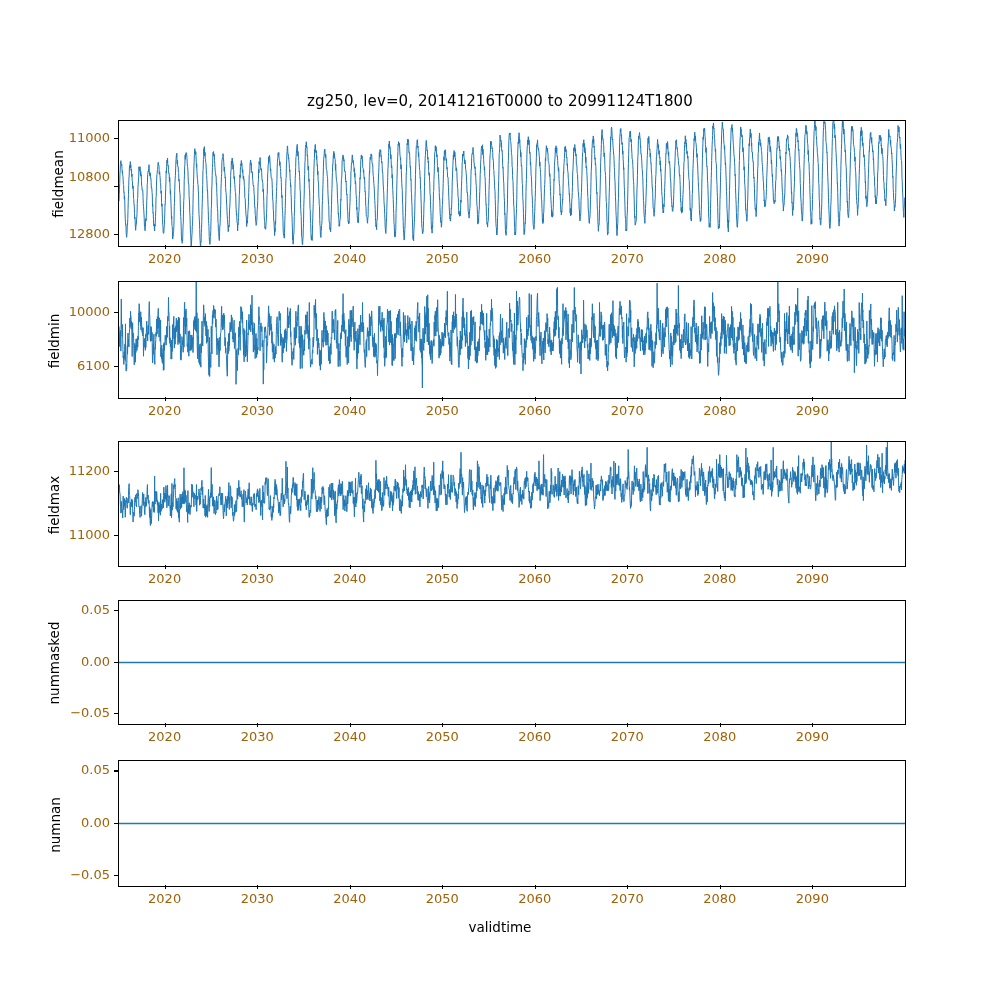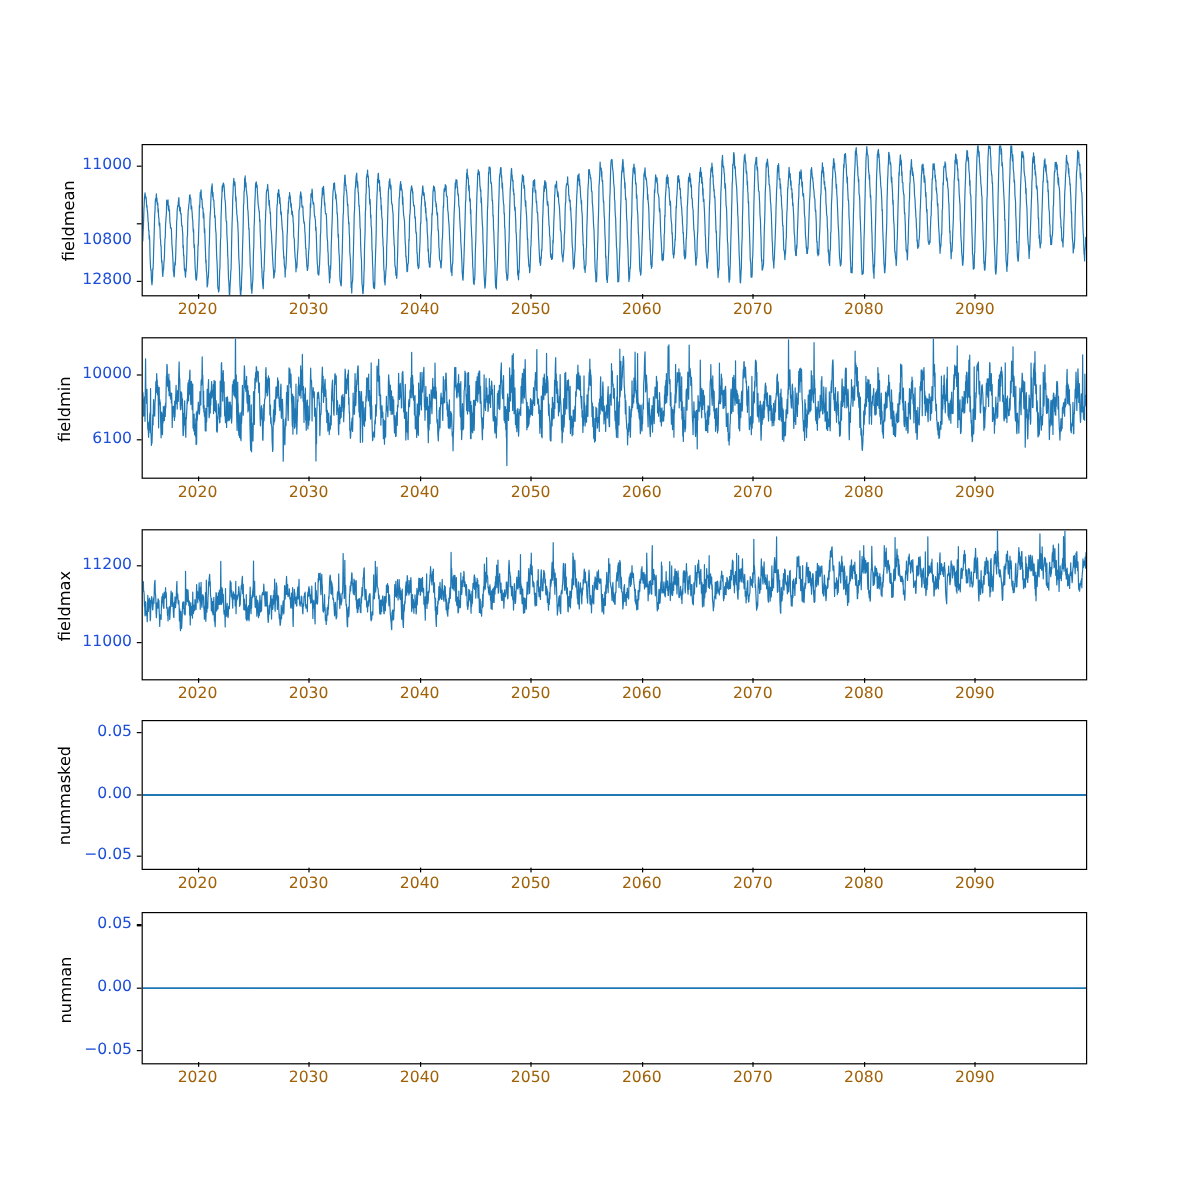--- a/index.html
+++ b/index.html
@@ -47,21 +47,21 @@
     font-size: 13.5px;
     color: #000000;
     transform-origin: 50% 50%;
     transform: rotate(-90deg);
     text-align: center;
     white-space: nowrap;
   }
   .ytick {
     position: absolute;
     font-size: 13px;
-    color: #1d4ed8;
+    color: #a16207;
     text-align: right;
     white-space: nowrap;
   }
   .xtick {
     position: absolute;
     font-size: 13px;
     color: #a16207;
     text-align: center;
     white-space: nowrap;
   }
@@ -76,20 +76,21 @@
     text-align: center;
     width: 1000px;
     left: 0;
   }
 </style>
 </head>
 <body>
 
 <div id="figure">
 
+  <div class="fig-title">zg250, lev=0, 20141216T0000 to 20991124T1800</div>
 
   <div class="panel" id="panel0" style="left:118px; top:120px; width:788px; height:127px;">
       <svg viewBox="0 0 786 125" preserveAspectRatio="none">
         <path d="M0.00 79.83L0.23 73.59L0.46 68.30L0.69 62.31L0.92 53.74L1.16 50.02L1.39 43.49L1.62 41.96L1.85 39.66L2.08 41.82L2.31 42.22L2.54 44.48L2.77 43.38L3.01 47.42L3.24 51.37L3.47 50.25L3.70 54.42L3.93 55.41L4.16 58.19L4.39 63.49L4.62 64.20L4.86 71.33L5.09 70.89L5.32 78.16L5.55 75.24L5.78 80.13L6.01 91.14L6.24 97.11L6.47 101.82L6.71 104.22L6.94 103.88L7.17 111.57L7.40 114.21L7.63 116.33L7.86 113.96L8.09 110.98L8.32 102.75L8.56 103.42L8.79 97.30L9.02 88.35L9.25 80.23L9.48 73.66L9.71 64.77L9.94 56.94L10.17 55.10L10.41 46.97L10.64 44.58L10.87 46.34L11.10 44.12L11.33 40.57L11.56 46.93L11.79 44.04L12.02 49.25L12.26 49.80L12.49 48.09L12.72 55.55L12.95 53.00L13.18 60.17L13.41 60.25L13.64 66.39L13.87 67.54L14.11 64.93L14.34 70.31L14.57 77.45L14.80 78.68L15.03 83.94L15.26 83.95L15.49 92.67L15.72 97.55L15.96 96.22L16.19 100.80L16.42 106.50L16.65 109.30L16.88 105.85L17.11 104.01L17.34 103.34L17.57 98.18L17.81 96.05L18.04 92.45L18.27 82.66L18.50 77.56L18.73 76.92L18.96 66.37L19.19 63.15L19.42 59.93L19.66 56.91L19.89 45.83L20.12 47.51L20.35 48.21L20.58 47.92L20.81 49.99L21.04 45.63L21.27 52.77L21.51 54.21L21.74 50.44L21.97 55.20L22.20 53.56L22.43 59.34L22.66 64.97L22.89 65.27L23.12 69.15L23.36 69.15L23.59 68.75L23.82 70.03L24.05 76.49L24.28 82.75L24.51 85.37L24.74 88.92L24.97 92.92L25.21 97.28L25.44 105.03L25.67 104.71L25.90 108.83L26.13 109.75L26.36 106.47L26.59 99.80L26.82 97.52L27.06 99.91L27.29 94.93L27.52 88.55L27.75 79.83L27.98 75.91L28.21 63.82L28.44 61.38L28.67 53.81L28.91 51.94L29.14 50.43L29.37 50.99L29.60 47.52L29.83 45.27L30.06 43.68L30.29 49.51L30.52 51.43L30.76 54.70L30.99 55.06L31.22 51.70L31.45 57.17L31.68 56.90L31.91 57.01L32.14 61.53L32.37 67.13L32.61 66.71L32.84 67.85L33.07 71.46L33.30 73.98L33.53 85.43L33.76 83.50L33.99 92.16L34.22 91.62L34.46 98.65L34.69 103.67L34.92 104.77L35.15 103.07L35.38 108.17L35.61 110.03L35.84 103.52L36.07 105.13L36.31 100.94L36.54 95.30L36.77 88.52L37.00 76.23L37.23 75.81L37.46 64.07L37.69 57.89L37.92 53.64L38.16 52.59L38.39 48.77L38.62 48.30L38.85 44.69L39.08 41.59L39.31 41.34L39.54 43.86L39.77 43.86L40.01 45.11L40.24 53.16L40.47 51.11L40.70 50.77L40.93 54.63L41.16 56.45L41.39 61.54L41.62 61.90L41.86 68.34L42.09 72.36L42.32 69.98L42.55 81.47L42.78 85.36L43.01 82.92L43.24 90.98L43.47 97.74L43.71 103.72L43.94 105.43L44.17 111.05L44.40 112.21L44.63 112.42L44.86 111.28L45.09 107.25L45.32 104.46L45.56 98.81L45.79 92.21L46.02 83.13L46.25 83.49L46.48 74.07L46.71 67.86L46.94 61.07L47.17 49.95L47.41 52.08L47.64 45.61L47.87 39.51L48.10 38.93L48.33 41.76L48.56 37.14L48.79 43.24L49.02 45.13L49.26 44.47L49.49 48.33L49.72 52.56L49.95 52.46L50.18 52.31L50.41 60.68L50.64 56.16L50.87 57.96L51.11 66.29L51.34 72.84L51.57 69.51L51.80 76.85L52.03 83.90L52.26 89.27L52.49 97.90L52.72 95.45L52.95 104.71L53.19 105.44L53.42 109.27L53.65 118.09L53.88 116.57L54.11 116.10L54.34 110.78L54.57 110.70L54.80 106.97L55.04 99.99L55.27 85.34L55.50 81.32L55.73 69.74L55.96 61.82L56.19 57.10L56.42 54.53L56.65 48.02L56.89 40.95L57.12 37.73L57.35 34.45L57.58 35.73L57.81 32.13L58.04 39.80L58.27 42.95L58.50 39.40L58.74 45.60L58.97 45.72L59.20 45.79L59.43 51.56L59.66 52.61L59.89 60.18L60.12 58.54L60.35 60.62L60.59 68.83L60.82 71.64L61.05 73.61L61.28 83.06L61.51 91.25L61.74 95.55L61.97 99.53L62.20 106.62L62.44 116.93L62.67 119.50L62.90 119.07L63.13 122.34L63.36 121.38L63.59 120.70L63.82 112.76L64.05 104.65L64.29 101.80L64.52 88.52L64.75 79.47L64.98 76.65L65.21 59.75L65.44 54.18L65.67 45.70L65.90 43.19L66.14 34.06L66.37 38.35L66.60 32.95L66.83 34.66L67.06 31.50L67.29 31.70L67.52 33.15L67.75 34.07L67.99 37.65L68.22 42.31L68.45 45.42L68.68 46.13L68.91 49.51L69.14 55.99L69.37 61.82L69.60 63.43L69.84 63.42L70.07 74.32L70.30 78.00L70.53 81.99L70.76 91.83L70.99 94.78L71.22 103.92L71.45 111.82L71.69 113.68L71.92 119.08L72.15 125.91L72.38 124.52L72.61 119.96L72.84 115.23L73.07 112.19L73.30 105.22L73.54 103.91L73.77 94.56L74.00 82.40L74.23 71.14L74.46 63.31L74.69 57.04L74.92 45.07L75.15 41.38L75.39 33.49L75.62 30.88L75.85 27.66L76.08 32.89L76.31 30.36L76.54 33.67L76.77 30.84L77.00 34.68L77.24 40.22L77.47 46.40L77.70 43.12L77.93 50.56L78.16 53.82L78.39 57.86L78.62 58.74L78.85 63.49L79.09 63.74L79.32 69.99L79.55 73.83L79.78 85.98L80.01 93.55L80.24 97.09L80.47 100.99L80.70 108.36L80.94 116.98L81.17 120.68L81.40 124.79L81.63 126.28L81.86 120.30L82.09 120.90L82.32 111.73L82.55 107.24L82.79 100.77L83.02 89.45L83.25 81.75L83.48 73.37L83.71 63.29L83.94 49.50L84.17 48.70L84.40 38.37L84.64 38.29L84.87 27.61L85.10 33.73L85.33 25.61L85.56 31.56L85.79 35.04L86.02 31.33L86.25 37.75L86.49 38.26L86.72 41.51L86.95 42.11L87.18 46.06L87.41 53.26L87.64 54.52L87.87 58.51L88.10 63.97L88.34 70.05L88.57 69.21L88.80 78.00L89.03 84.51L89.26 89.70L89.49 99.72L89.72 102.47L89.95 105.34L90.19 115.23L90.42 119.93L90.65 119.64L90.88 123.41L91.11 119.98L91.34 115.56L91.57 114.10L91.80 109.67L92.04 97.93L92.27 87.52L92.50 84.84L92.73 68.01L92.96 64.15L93.19 54.52L93.42 46.59L93.65 42.87L93.89 34.09L94.12 31.33L94.35 33.78L94.58 30.52L94.81 34.93L95.04 35.36L95.27 33.30L95.50 39.60L95.74 42.09L95.97 46.55L96.20 49.75L96.43 51.54L96.66 52.96L96.89 55.13L97.12 55.09L97.35 63.38L97.59 62.23L97.82 71.70L98.05 76.56L98.28 84.98L98.51 87.31L98.74 91.40L98.97 101.18L99.20 102.56L99.44 110.56L99.67 111.48L99.90 115.31L100.13 118.09L100.36 119.55L100.59 112.31L100.82 104.84L101.05 104.88L101.29 97.39L101.52 88.55L101.75 84.29L101.98 67.22L102.21 62.70L102.44 55.27L102.67 52.60L102.90 40.66L103.14 38.51L103.37 37.28L103.60 37.81L103.83 35.59L104.06 32.71L104.29 36.36L104.52 37.90L104.75 41.20L104.98 45.75L105.22 50.20L105.45 46.05L105.68 51.29L105.91 52.97L106.14 56.91L106.37 56.00L106.60 66.34L106.83 70.02L107.07 71.58L107.30 74.87L107.53 80.97L107.76 84.10L107.99 90.75L108.22 94.88L108.45 98.42L108.68 101.91L108.92 104.32L109.15 110.73L109.38 110.27L109.61 107.48L109.84 104.23L110.07 105.81L110.30 101.09L110.53 88.87L110.77 86.12L111.00 81.09L111.23 73.45L111.46 67.26L111.69 54.24L111.92 49.47L112.15 49.36L112.38 40.21L112.62 43.40L112.85 41.09L113.08 37.28L113.31 37.04L113.54 42.22L113.77 40.97L114.00 48.27L114.23 43.38L114.47 48.70L114.70 49.12L114.93 56.43L115.16 57.90L115.39 55.56L115.62 60.91L115.85 63.52L116.08 67.64L116.32 70.64L116.55 71.39L116.78 76.15L117.01 85.91L117.24 88.78L117.47 94.24L117.70 92.86L117.93 99.78L118.17 101.74L118.40 102.22L118.63 109.90L118.86 102.70L119.09 103.52L119.32 100.37L119.55 96.60L119.78 90.10L120.02 83.98L120.25 74.61L120.48 72.12L120.71 62.33L120.94 53.92L121.17 56.75L121.40 47.17L121.63 47.87L121.87 42.86L122.10 44.35L122.33 39.49L122.56 44.35L122.79 42.10L123.02 44.26L123.25 49.31L123.48 51.67L123.72 48.58L123.95 52.49L124.18 57.72L124.41 57.81L124.64 55.20L124.87 59.16L125.10 58.66L125.33 64.60L125.57 65.15L125.80 76.44L126.03 77.29L126.26 78.10L126.49 86.08L126.72 89.17L126.95 93.91L127.18 95.05L127.42 97.95L127.65 105.52L127.88 100.94L128.11 99.29L128.34 102.20L128.57 98.51L128.80 92.34L129.03 89.23L129.27 85.95L129.50 80.21L129.73 71.23L129.96 65.71L130.19 54.36L130.42 53.32L130.65 52.56L130.88 49.89L131.12 42.05L131.35 40.99L131.58 38.97L131.81 40.28L132.04 44.08L132.27 42.38L132.50 49.37L132.73 51.71L132.97 51.57L133.20 50.64L133.43 51.38L133.66 58.42L133.89 60.45L134.12 63.53L134.35 64.86L134.58 64.15L134.82 66.73L135.05 71.97L135.28 73.83L135.51 80.85L135.74 86.13L135.97 85.97L136.20 93.48L136.43 94.27L136.67 100.22L136.90 101.74L137.13 104.41L137.36 103.60L137.59 101.50L137.82 99.88L138.05 90.96L138.28 88.39L138.52 85.20L138.75 79.25L138.98 66.96L139.21 61.73L139.44 58.70L139.67 48.47L139.90 52.00L140.13 40.63L140.37 43.37L140.60 40.55L140.83 40.40L141.06 36.49L141.29 39.24L141.52 45.89L141.75 46.93L141.98 49.20L142.22 47.54L142.45 48.74L142.68 51.29L142.91 56.61L143.14 59.31L143.37 59.07L143.60 61.21L143.83 62.19L144.07 70.76L144.30 68.18L144.53 73.12L144.76 80.62L144.99 88.20L145.22 94.31L145.45 99.06L145.68 100.50L145.92 107.29L146.15 106.16L146.38 106.95L146.61 108.32L146.84 106.30L147.07 101.77L147.30 99.82L147.53 92.70L147.77 87.82L148.00 74.58L148.23 73.53L148.46 61.57L148.69 52.20L148.92 50.74L149.15 43.68L149.38 43.72L149.62 35.84L149.85 41.55L150.08 40.44L150.31 35.30L150.54 34.27L150.77 36.63L151.00 40.39L151.23 45.34L151.47 50.01L151.70 47.91L151.93 53.00L152.16 56.42L152.39 57.28L152.62 57.31L152.85 57.12L153.08 60.79L153.32 67.55L153.55 75.24L153.78 79.06L154.01 80.15L154.24 88.52L154.47 90.02L154.70 100.05L154.93 100.36L155.17 104.88L155.40 109.17L155.63 114.57L155.86 107.35L156.09 110.57L156.32 100.42L156.55 103.35L156.78 96.77L157.02 83.86L157.25 78.46L157.48 70.41L157.71 65.59L157.94 58.48L158.17 46.89L158.40 41.77L158.63 37.38L158.86 37.07L159.10 31.84L159.33 32.74L159.56 34.71L159.79 31.42L160.02 36.93L160.25 38.20L160.48 39.38L160.71 44.52L160.95 40.72L161.18 44.66L161.41 47.54L161.64 50.32L161.87 56.88L162.10 56.52L162.33 61.67L162.56 70.25L162.80 76.68L163.03 74.38L163.26 85.30L163.49 89.59L163.72 92.20L163.95 98.71L164.18 109.02L164.41 112.73L164.65 114.20L164.88 115.20L165.11 116.90L165.34 117.20L165.57 111.28L165.80 99.92L166.03 94.57L166.26 87.30L166.50 76.30L166.73 65.78L166.96 57.64L167.19 56.76L167.42 43.02L167.65 40.94L167.88 32.55L168.11 30.54L168.35 24.91L168.58 25.10L168.81 30.56L169.04 33.67L169.27 33.28L169.50 37.91L169.73 37.09L169.96 40.06L170.20 42.73L170.43 47.62L170.66 50.38L170.89 49.12L171.12 57.57L171.35 60.39L171.58 65.59L171.81 64.29L172.05 73.59L172.28 76.19L172.51 89.20L172.74 91.81L172.97 94.87L173.20 101.73L173.43 109.01L173.66 118.79L173.90 116.92L174.13 123.19L174.36 116.08L174.59 114.04L174.82 113.33L175.05 108.04L175.28 95.36L175.51 88.91L175.75 78.45L175.98 68.61L176.21 57.11L176.44 54.16L176.67 46.53L176.90 36.56L177.13 35.77L177.36 32.11L177.60 28.61L177.83 25.80L178.06 24.53L178.29 23.34L178.52 31.19L178.75 35.05L178.98 30.36L179.21 33.49L179.45 39.11L179.68 39.56L179.91 45.77L180.14 50.88L180.37 50.01L180.60 55.74L180.83 60.40L181.06 68.86L181.30 69.97L181.53 82.64L181.76 88.37L181.99 93.20L182.22 95.50L182.45 106.97L182.68 115.92L182.91 116.79L183.15 120.69L183.38 123.66L183.61 123.41L183.84 118.85L184.07 116.08L184.30 107.16L184.53 102.29L184.76 86.57L185.00 78.56L185.23 73.15L185.46 55.88L185.69 53.78L185.92 41.23L186.15 40.06L186.38 26.74L186.61 26.18L186.85 24.01L187.08 25.01L187.31 20.74L187.54 26.69L187.77 25.30L188.00 27.00L188.23 34.84L188.46 33.89L188.70 36.68L188.93 45.92L189.16 49.17L189.39 45.13L189.62 50.37L189.85 60.39L190.08 58.27L190.31 67.95L190.55 68.24L190.78 75.40L191.01 87.42L191.24 88.59L191.47 99.18L191.70 102.57L191.93 111.75L192.16 117.15L192.40 118.92L192.63 115.80L192.86 114.64L193.09 119.56L193.32 115.68L193.55 103.23L193.78 96.96L194.01 88.93L194.25 82.71L194.48 73.27L194.71 56.38L194.94 48.13L195.17 41.90L195.40 37.52L195.63 28.33L195.86 31.21L196.10 24.00L196.33 23.42L196.56 28.55L196.79 31.01L197.02 31.72L197.25 29.51L197.48 38.35L197.71 34.65L197.95 39.90L198.18 44.74L198.41 43.73L198.64 53.75L198.87 50.04L199.10 58.97L199.33 61.08L199.56 62.07L199.80 75.07L200.03 77.76L200.26 83.70L200.49 85.37L200.72 98.27L200.95 104.29L201.18 104.96L201.41 113.93L201.65 113.47L201.88 116.50L202.11 110.78L202.34 109.13L202.57 104.34L202.80 102.81L203.03 98.91L203.26 83.94L203.50 79.55L203.73 71.76L203.96 63.73L204.19 55.38L204.42 46.81L204.65 38.80L204.88 35.74L205.11 35.12L205.35 29.85L205.58 30.18L205.81 28.10L206.04 31.15L206.27 35.67L206.50 36.57L206.73 33.26L206.96 37.02L207.20 45.78L207.43 48.57L207.66 49.27L207.89 49.34L208.12 53.64L208.35 55.30L208.58 57.61L208.81 67.48L209.05 74.16L209.28 77.94L209.51 83.70L209.74 84.10L209.97 96.78L210.20 101.33L210.43 101.25L210.66 102.92L210.89 108.44L211.13 106.82L211.36 107.42L211.59 110.92L211.82 107.15L212.05 99.35L212.28 92.59L212.51 84.51L212.74 72.57L212.98 67.66L213.21 57.90L213.44 51.37L213.67 43.86L213.90 44.00L214.13 38.16L214.36 34.14L214.59 32.79L214.83 30.32L215.06 37.28L215.29 32.43L215.52 36.07L215.75 36.18L215.98 37.77L216.21 38.67L216.44 49.29L216.68 43.05L216.91 50.12L217.14 54.87L217.37 58.09L217.60 59.42L217.83 61.49L218.06 62.95L218.29 69.86L218.53 77.40L218.76 82.18L218.99 84.31L219.22 93.03L219.45 92.18L219.68 97.29L219.91 98.94L220.14 105.39L220.38 103.29L220.61 104.92L220.84 99.42L221.07 99.09L221.30 97.74L221.53 89.83L221.76 78.37L221.99 79.33L222.23 64.42L222.46 58.41L222.69 56.84L222.92 53.06L223.15 39.86L223.38 38.07L223.61 36.69L223.84 34.75L224.08 33.91L224.31 37.67L224.54 35.87L224.77 40.08L225.00 38.64L225.23 45.27L225.46 47.77L225.69 50.46L225.93 50.59L226.16 50.19L226.39 52.48L226.62 59.37L226.85 61.02L227.08 59.80L227.31 65.84L227.54 71.88L227.78 73.61L228.01 73.01L228.24 81.11L228.47 89.75L228.70 89.67L228.93 97.61L229.16 100.62L229.39 99.99L229.63 102.95L229.86 101.13L230.09 102.09L230.32 96.77L230.55 90.63L230.78 85.75L231.01 81.27L231.24 71.69L231.48 64.77L231.71 65.09L231.94 51.08L232.17 49.55L232.40 43.20L232.63 41.69L232.86 40.80L233.09 36.17L233.33 33.90L233.56 36.31L233.79 40.25L234.02 41.88L234.25 39.50L234.48 40.34L234.71 44.63L234.94 45.79L235.18 50.75L235.41 47.45L235.64 56.19L235.87 52.21L236.10 58.71L236.33 62.92L236.56 60.45L236.79 64.19L237.03 72.54L237.26 74.72L237.49 78.55L237.72 88.50L237.95 86.42L238.18 94.21L238.41 97.82L238.64 97.67L238.88 101.50L239.11 98.82L239.34 101.63L239.57 95.90L239.80 90.43L240.03 89.82L240.26 76.99L240.49 73.47L240.73 69.17L240.96 56.83L241.19 58.10L241.42 52.57L241.65 44.29L241.88 38.27L242.11 36.90L242.34 33.98L242.58 36.94L242.81 38.13L243.04 34.88L243.27 37.71L243.50 38.14L243.73 46.56L243.96 46.64L244.19 47.30L244.43 51.46L244.66 48.96L244.89 54.15L245.12 57.37L245.35 58.40L245.58 56.37L245.81 64.40L246.04 70.91L246.28 70.47L246.51 75.51L246.74 85.18L246.97 85.84L247.20 93.50L247.43 95.49L247.66 96.03L247.89 96.37L248.13 98.01L248.36 101.80L248.59 102.27L248.82 97.11L249.05 96.01L249.28 85.14L249.51 78.14L249.74 77.96L249.98 69.48L250.21 56.70L250.44 50.50L250.67 51.63L250.90 40.43L251.13 36.92L251.36 35.92L251.59 38.42L251.83 37.22L252.06 32.87L252.29 34.99L252.52 33.71L252.75 34.02L252.98 41.72L253.21 42.72L253.44 42.35L253.68 42.72L253.91 48.46L254.14 54.24L254.37 55.27L254.60 58.06L254.83 62.51L255.06 64.55L255.29 67.95L255.53 74.08L255.76 79.38L255.99 83.27L256.22 88.50L256.45 96.50L256.68 100.71L256.91 105.79L257.14 105.84L257.38 103.73L257.61 108.63L257.84 100.54L258.07 99.02L258.30 98.01L258.53 88.90L258.76 82.66L258.99 71.04L259.23 63.81L259.46 55.97L259.69 51.69L259.92 46.60L260.15 38.57L260.38 31.47L260.61 36.01L260.84 30.65L261.08 28.56L261.31 30.99L261.54 29.80L261.77 29.22L262.00 35.23L262.23 34.55L262.46 39.52L262.69 41.69L262.92 40.62L263.16 44.42L263.39 51.09L263.62 50.98L263.85 53.59L264.08 60.99L264.31 64.93L264.54 69.42L264.77 72.64L265.01 80.57L265.24 84.03L265.47 87.15L265.70 93.37L265.93 98.00L266.16 105.89L266.39 108.14L266.62 111.62L266.86 112.54L267.09 107.70L267.32 101.76L267.55 96.76L267.78 89.30L268.01 81.77L268.24 73.27L268.47 66.35L268.71 56.49L268.94 47.18L269.17 46.08L269.40 35.59L269.63 31.60L269.86 23.24L270.09 25.67L270.32 20.02L270.56 27.46L270.79 25.08L271.02 27.53L271.25 27.34L271.48 34.75L271.71 37.83L271.94 33.63L272.17 39.77L272.41 46.69L272.64 44.37L272.87 45.58L273.10 57.07L273.33 53.60L273.56 64.92L273.79 68.55L274.02 74.44L274.26 78.43L274.49 87.36L274.72 92.42L274.95 101.72L275.18 103.08L275.41 110.02L275.64 115.22L275.87 113.17L276.11 116.14L276.34 111.26L276.57 112.32L276.80 106.79L277.03 92.22L277.26 84.85L277.49 79.78L277.72 69.25L277.96 58.46L278.19 51.04L278.42 41.40L278.65 36.85L278.88 30.64L279.11 23.48L279.34 24.21L279.57 20.60L279.81 23.29L280.04 24.47L280.27 22.09L280.50 23.86L280.73 28.92L280.96 34.20L281.19 35.05L281.42 38.63L281.66 37.06L281.89 47.91L282.12 43.75L282.35 49.51L282.58 57.19L282.81 62.74L283.04 66.81L283.27 69.25L283.51 81.20L283.74 84.24L283.97 94.72L284.20 100.60L284.43 108.75L284.66 111.82L284.89 115.72L285.12 119.07L285.36 117.59L285.59 113.85L285.82 108.32L286.05 104.70L286.28 96.12L286.51 91.80L286.74 79.72L286.97 68.78L287.21 54.13L287.44 50.63L287.67 42.74L287.90 35.34L288.13 22.53L288.36 23.95L288.59 18.15L288.82 18.97L289.06 18.32L289.29 18.86L289.52 19.03L289.75 25.28L289.98 31.57L290.21 30.74L290.44 31.53L290.67 34.17L290.91 39.62L291.14 46.27L291.37 45.57L291.60 49.89L291.83 59.18L292.06 58.50L292.29 69.97L292.52 72.37L292.76 80.87L292.99 84.56L293.22 94.93L293.45 97.30L293.68 109.60L293.91 115.88L294.14 118.50L294.37 114.44L294.61 119.85L294.84 110.98L295.07 107.16L295.30 101.85L295.53 98.75L295.76 90.93L295.99 77.34L296.22 69.32L296.46 53.46L296.69 46.03L296.92 39.05L297.15 29.22L297.38 24.78L297.61 24.10L297.84 23.61L298.07 19.14L298.31 18.82L298.54 18.62L298.77 26.72L299.00 25.17L299.23 29.77L299.46 35.81L299.69 31.62L299.92 37.47L300.16 41.39L300.39 46.14L300.62 48.81L300.85 49.55L301.08 57.05L301.31 56.65L301.54 68.53L301.77 68.65L302.01 77.38L302.24 83.77L302.47 93.29L302.70 102.53L302.93 106.51L303.16 107.47L303.39 111.03L303.62 112.75L303.86 111.25L304.09 111.35L304.32 106.88L304.55 99.55L304.78 92.42L305.01 81.99L305.24 80.00L305.47 65.23L305.71 55.13L305.94 45.71L306.17 37.60L306.40 34.60L306.63 29.74L306.86 25.55L307.09 20.65L307.32 19.40L307.56 25.19L307.79 24.91L308.02 29.85L308.25 29.03L308.48 29.01L308.71 38.30L308.94 36.37L309.17 41.53L309.41 40.15L309.64 49.24L309.87 52.72L310.10 54.33L310.33 51.77L310.56 59.29L310.79 62.92L311.02 72.66L311.26 73.99L311.49 80.75L311.72 88.44L311.95 91.93L312.18 99.60L312.41 108.00L312.64 105.77L312.87 109.46L313.11 112.15L313.34 104.37L313.57 106.23L313.80 99.75L314.03 91.01L314.26 81.46L314.49 70.40L314.72 69.68L314.95 58.20L315.19 53.17L315.42 44.70L315.65 33.08L315.88 31.11L316.11 30.35L316.34 24.61L316.57 29.90L316.80 25.78L317.04 26.57L317.27 25.90L317.50 33.71L317.73 35.96L317.96 33.45L318.19 36.56L318.42 44.70L318.65 46.36L318.89 50.86L319.12 46.37L319.35 52.54L319.58 55.95L319.81 58.86L320.04 64.47L320.27 71.54L320.50 78.49L320.74 77.77L320.97 86.56L321.20 92.36L321.43 95.56L321.66 99.90L321.89 101.35L322.12 99.81L322.35 106.26L322.59 104.82L322.82 100.18L323.05 93.42L323.28 84.84L323.51 83.67L323.74 75.61L323.97 69.37L324.20 62.41L324.44 52.92L324.67 48.11L324.90 35.70L325.13 39.33L325.36 30.19L325.59 29.47L325.82 33.71L326.05 31.57L326.29 31.31L326.52 28.76L326.75 36.77L326.98 38.73L327.21 39.66L327.44 37.60L327.67 43.52L327.90 47.88L328.14 46.51L328.37 50.47L328.60 56.15L328.83 56.01L329.06 56.40L329.29 63.29L329.52 66.71L329.75 75.81L329.99 79.78L330.22 86.13L330.45 90.06L330.68 94.81L330.91 97.96L331.14 97.11L331.37 100.16L331.60 98.85L331.84 93.03L332.07 94.31L332.30 87.08L332.53 87.99L332.76 82.12L332.99 73.20L333.22 60.96L333.45 57.08L333.69 48.06L333.92 44.38L334.15 38.21L334.38 33.75L334.61 38.47L334.84 30.80L335.07 29.51L335.30 30.29L335.54 35.83L335.77 30.84L336.00 32.46L336.23 36.34L336.46 36.87L336.69 42.93L336.92 46.68L337.15 49.95L337.39 46.78L337.62 48.46L337.85 50.43L338.08 58.17L338.31 61.82L338.54 67.01L338.77 67.51L339.00 75.64L339.24 75.87L339.47 81.51L339.70 89.74L339.93 93.30L340.16 90.22L340.39 91.91L340.62 95.24L340.85 94.31L341.09 92.82L341.32 94.70L341.55 89.98L341.78 79.03L342.01 81.39L342.24 72.09L342.47 65.22L342.70 59.31L342.94 53.96L343.17 41.90L343.40 40.73L343.63 33.23L343.86 35.25L344.09 32.94L344.32 34.91L344.55 32.98L344.79 30.02L345.02 35.94L345.25 37.32L345.48 39.52L345.71 42.86L345.94 38.91L346.17 40.74L346.40 43.12L346.64 48.31L346.87 48.91L347.10 51.34L347.33 53.93L347.56 59.15L347.79 63.33L348.02 71.29L348.25 70.99L348.49 72.15L348.72 76.92L348.95 82.33L349.18 90.23L349.41 90.98L349.64 93.41L349.87 93.11L350.10 97.15L350.34 93.37L350.57 91.00L350.80 87.72L351.03 86.18L351.26 74.08L351.49 73.90L351.72 67.18L351.95 54.20L352.19 48.02L352.42 48.17L352.65 36.48L352.88 34.09L353.11 32.67L353.34 31.86L353.57 32.77L353.80 31.25L354.04 26.46L354.27 33.11L354.50 32.97L354.73 34.14L354.96 41.81L355.19 41.86L355.42 46.20L355.65 46.38L355.89 47.49L356.12 45.72L356.35 54.12L356.58 51.98L356.81 57.67L357.04 62.00L357.27 64.64L357.50 71.84L357.74 80.89L357.97 84.84L358.20 85.87L358.43 93.36L358.66 98.26L358.89 103.11L359.12 97.62L359.35 101.82L359.59 100.47L359.82 93.15L360.05 89.14L360.28 88.32L360.51 77.83L360.74 70.55L360.97 63.86L361.20 53.51L361.44 48.79L361.67 41.24L361.90 38.73L362.13 31.83L362.36 27.21L362.59 25.26L362.82 24.93L363.05 29.45L363.29 28.55L363.52 23.81L363.75 33.67L363.98 28.20L364.21 33.31L364.44 34.11L364.67 38.69L364.90 43.55L365.14 44.76L365.37 49.01L365.60 46.15L365.83 55.44L366.06 56.02L366.29 60.66L366.52 71.76L366.75 75.78L366.98 83.33L367.22 82.93L367.45 95.19L367.68 95.82L367.91 102.82L368.14 103.36L368.37 102.25L368.60 106.08L368.83 101.01L369.07 100.85L369.30 99.29L369.53 86.36L369.76 85.42L369.99 69.62L370.22 63.91L370.45 56.40L370.68 47.18L370.92 37.91L371.15 33.60L371.38 31.18L371.61 20.37L371.84 24.15L372.07 20.36L372.30 22.01L372.53 23.92L372.77 24.55L373.00 27.62L373.23 26.81L373.46 28.72L373.69 31.34L373.92 38.27L374.15 38.08L374.38 39.78L374.62 48.44L374.85 49.58L375.08 53.72L375.31 57.68L375.54 64.14L375.77 68.16L376.00 70.45L376.23 78.50L376.47 85.17L376.70 96.14L376.93 102.33L377.16 105.65L377.39 106.77L377.62 113.85L377.85 113.19L378.08 113.73L378.32 109.39L378.55 96.37L378.78 94.34L379.01 83.61L379.24 78.05L379.47 65.17L379.70 59.38L379.93 49.74L380.17 33.65L380.40 31.64L380.63 27.46L380.86 21.42L381.09 14.02L381.32 18.24L381.55 19.91L381.78 20.34L382.02 19.10L382.25 25.79L382.48 21.60L382.71 29.60L382.94 30.20L383.17 29.38L383.40 35.79L383.63 43.17L383.87 47.24L384.10 46.46L384.33 54.91L384.56 59.83L384.79 62.16L385.02 71.21L385.25 76.70L385.48 79.74L385.72 93.59L385.95 92.35L386.18 100.88L386.41 108.91L386.64 112.14L386.87 111.22L387.10 114.34L387.33 109.60L387.57 108.56L387.80 99.11L388.03 93.14L388.26 88.91L388.49 78.87L388.72 61.88L388.95 54.93L389.18 43.41L389.42 39.27L389.65 27.97L389.88 19.75L390.11 14.87L390.34 12.63L390.57 12.02L390.80 13.66L391.03 11.92L391.27 16.12L391.50 19.36L391.73 20.68L391.96 22.90L392.19 26.87L392.42 31.62L392.65 33.57L392.88 35.82L393.12 45.96L393.35 46.17L393.58 54.81L393.81 59.17L394.04 60.61L394.27 70.18L394.50 76.50L394.73 84.67L394.97 86.22L395.20 92.47L395.43 100.98L395.66 106.44L395.89 114.02L396.12 111.12L396.35 111.48L396.58 113.56L396.82 109.16L397.05 99.42L397.28 94.11L397.51 87.51L397.74 78.80L397.97 64.41L398.20 53.31L398.43 46.29L398.67 32.74L398.90 26.88L399.13 21.42L399.36 22.71L399.59 17.12L399.82 14.76L400.05 11.74L400.28 13.91L400.52 21.92L400.75 18.74L400.98 23.99L401.21 27.53L401.44 28.62L401.67 35.94L401.90 31.36L402.13 40.21L402.37 45.16L402.60 44.15L402.83 46.64L403.06 56.97L403.29 62.46L403.52 63.70L403.75 76.57L403.98 79.10L404.22 84.42L404.45 92.46L404.68 99.83L404.91 108.16L405.14 113.61L405.37 108.24L405.60 111.42L405.83 106.36L406.07 101.76L406.30 102.59L406.53 95.95L406.76 87.15L406.99 70.86L407.22 62.21L407.45 58.52L407.68 45.45L407.92 33.84L408.15 27.01L408.38 24.78L408.61 19.08L408.84 22.05L409.07 19.03L409.30 15.68L409.53 19.38L409.77 23.64L410.00 18.82L410.23 22.15L410.46 28.05L410.69 32.39L410.92 31.24L411.15 32.87L411.38 44.13L411.62 41.19L411.85 45.03L412.08 53.94L412.31 55.14L412.54 58.91L412.77 66.55L413.00 74.03L413.23 75.06L413.47 83.30L413.70 87.45L413.93 97.47L414.16 103.10L414.39 105.17L414.62 105.15L414.85 108.30L415.08 107.44L415.32 103.32L415.55 93.14L415.78 90.64L416.01 81.73L416.24 76.42L416.47 68.29L416.70 58.79L416.93 46.75L417.17 42.12L417.40 36.42L417.63 23.83L417.86 26.40L418.09 22.02L418.32 21.59L418.55 18.84L418.78 24.71L419.02 26.24L419.25 28.62L419.48 27.24L419.71 29.15L419.94 31.28L420.17 34.89L420.40 35.08L420.63 45.12L420.86 40.93L421.10 46.35L421.33 48.43L421.56 51.62L421.79 56.88L422.02 68.05L422.25 71.23L422.48 78.78L422.71 78.77L422.95 87.24L423.18 91.76L423.41 99.60L423.64 98.41L423.87 102.60L424.10 97.63L424.33 101.18L424.56 92.81L424.80 90.81L425.03 83.88L425.26 75.90L425.49 67.66L425.72 63.73L425.95 57.73L426.18 46.34L426.41 37.15L426.65 39.68L426.88 34.48L427.11 29.34L427.34 24.70L427.57 25.87L427.80 28.48L428.03 28.83L428.26 30.66L428.50 27.13L428.73 31.96L428.96 31.80L429.19 39.90L429.42 40.64L429.65 41.06L429.88 42.55L430.11 43.59L430.35 52.06L430.58 55.43L430.81 52.68L431.04 56.07L431.27 63.65L431.50 70.44L431.73 75.48L431.96 78.79L432.20 83.43L432.43 87.76L432.66 95.50L432.89 90.30L433.12 93.26L433.35 96.20L433.58 92.28L433.81 95.26L434.05 89.02L434.28 86.62L434.51 74.32L434.74 73.26L434.97 58.38L435.20 59.43L435.43 44.81L435.66 40.96L435.90 38.06L436.13 34.18L436.36 26.85L436.59 31.06L436.82 31.28L437.05 24.79L437.28 31.99L437.51 31.03L437.75 26.82L437.98 35.29L438.21 34.95L438.44 35.04L438.67 39.54L438.90 44.22L439.13 46.49L439.36 50.24L439.60 46.62L439.83 49.05L440.06 58.60L440.29 62.34L440.52 64.18L440.75 65.87L440.98 74.08L441.21 72.90L441.45 80.94L441.68 87.04L441.91 90.95L442.14 90.43L442.37 93.90L442.60 89.87L442.83 91.25L443.06 85.72L443.30 83.60L443.53 78.00L443.76 79.05L443.99 69.40L444.22 60.13L444.45 50.93L444.68 52.30L444.91 43.81L445.15 41.60L445.38 37.47L445.61 31.82L445.84 25.85L446.07 26.13L446.30 29.67L446.53 25.41L446.76 30.88L447.00 28.46L447.23 30.95L447.46 36.72L447.69 36.38L447.92 36.10L448.15 44.43L448.38 42.77L448.61 48.86L448.85 50.68L449.08 52.28L449.31 57.57L449.54 59.37L449.77 65.66L450.00 67.58L450.23 73.52L450.46 72.70L450.70 81.41L450.93 82.99L451.16 92.22L451.39 87.44L451.62 94.84L451.85 91.27L452.08 90.78L452.31 93.92L452.55 88.04L452.78 77.99L453.01 77.74L453.24 71.42L453.47 65.32L453.70 51.14L453.93 49.64L454.16 43.85L454.40 38.94L454.63 30.21L454.86 26.71L455.09 30.19L455.32 27.69L455.55 25.61L455.78 23.51L456.01 26.20L456.25 31.57L456.48 27.56L456.71 34.84L456.94 32.92L457.17 33.44L457.40 44.10L457.63 44.01L457.86 44.36L458.10 50.83L458.33 52.66L458.56 53.64L458.79 59.93L459.02 66.29L459.25 70.87L459.48 71.96L459.71 76.11L459.95 79.13L460.18 88.20L460.41 89.01L460.64 95.18L460.87 99.92L461.10 99.79L461.33 93.69L461.56 94.40L461.80 92.15L462.03 79.18L462.26 74.70L462.49 71.36L462.72 61.60L462.95 53.22L463.18 44.18L463.41 36.52L463.65 31.35L463.88 30.73L464.11 22.42L464.34 25.85L464.57 21.79L464.80 18.76L465.03 26.19L465.26 24.56L465.50 22.52L465.73 31.43L465.96 26.57L466.19 32.09L466.42 30.87L466.65 41.46L466.88 36.15L467.11 46.76L467.35 45.45L467.58 45.00L467.81 50.76L468.04 54.88L468.27 61.15L468.50 66.24L468.73 75.42L468.96 76.70L469.20 86.98L469.43 90.12L469.66 92.18L469.89 96.83L470.12 101.32L470.35 102.44L470.58 97.37L470.81 97.54L471.05 93.89L471.28 88.36L471.51 78.24L471.74 72.49L471.97 60.55L472.20 50.81L472.43 47.05L472.66 40.03L472.89 27.22L473.13 27.02L473.36 21.20L473.59 19.28L473.82 18.69L474.05 21.25L474.28 14.95L474.51 22.41L474.74 18.11L474.98 26.37L475.21 25.08L475.44 32.51L475.67 33.67L475.90 38.23L476.13 36.81L476.36 43.72L476.59 42.44L476.83 45.38L477.06 53.70L477.29 59.00L477.52 66.82L477.75 72.71L477.98 71.49L478.21 83.46L478.44 88.36L478.68 90.73L478.91 101.82L479.14 103.51L479.37 110.31L479.60 106.87L479.83 103.85L480.06 103.96L480.29 100.67L480.53 87.81L480.76 78.99L480.99 73.52L481.22 64.91L481.45 52.81L481.68 41.22L481.91 35.82L482.14 31.46L482.38 23.50L482.61 13.40L482.84 12.00L483.07 8.55L483.30 13.24L483.53 17.59L483.76 18.38L483.99 17.63L484.23 19.97L484.46 23.34L484.69 24.08L484.92 31.97L485.15 35.99L485.38 31.95L485.61 35.11L485.84 43.33L486.08 50.52L486.31 51.00L486.54 54.60L486.77 63.23L487.00 73.35L487.23 80.41L487.46 81.64L487.69 88.28L487.93 100.42L488.16 101.02L488.39 110.72L488.62 114.11L488.85 111.22L489.08 112.21L489.31 104.04L489.54 99.86L489.78 89.15L490.01 79.67L490.24 71.89L490.47 65.59L490.70 52.27L490.93 44.19L491.16 31.78L491.39 29.99L491.63 15.84L491.86 16.96L492.09 15.71L492.32 7.21L492.55 6.07L492.78 7.75L493.01 10.93L493.24 19.18L493.48 17.79L493.71 17.87L493.94 24.42L494.17 26.72L494.40 29.68L494.63 33.03L494.86 34.60L495.09 39.85L495.33 46.35L495.56 49.32L495.79 57.94L496.02 60.40L496.25 69.15L496.48 75.77L496.71 81.84L496.94 90.34L497.18 94.57L497.41 100.92L497.64 108.42L497.87 114.47L498.10 114.68L498.33 110.44L498.56 104.94L498.79 102.40L499.03 89.30L499.26 81.06L499.49 77.32L499.72 59.81L499.95 53.12L500.18 40.33L500.41 31.91L500.64 21.41L500.88 14.96L501.11 12.49L501.34 8.56L501.57 10.57L501.80 7.49L502.03 11.72L502.26 14.80L502.49 13.82L502.73 20.92L502.96 23.47L503.19 21.59L503.42 24.72L503.65 33.07L503.88 29.84L504.11 38.28L504.34 40.23L504.58 48.43L504.81 46.74L505.04 57.41L505.27 65.18L505.50 69.70L505.73 77.83L505.96 84.10L506.19 94.75L506.43 97.07L506.66 98.69L506.89 109.89L507.12 109.23L507.35 107.77L507.58 109.96L507.81 107.30L508.04 94.86L508.28 92.88L508.51 84.67L508.74 74.93L508.97 64.28L509.20 50.97L509.43 42.52L509.66 33.59L509.89 26.38L510.13 16.52L510.36 16.35L510.59 14.20L510.82 13.44L511.05 10.37L511.28 15.74L511.51 10.16L511.74 18.35L511.98 20.88L512.21 18.15L512.44 22.54L512.67 28.99L512.90 32.44L513.13 38.08L513.36 38.21L513.59 38.79L513.83 44.63L514.06 48.65L514.29 57.16L514.52 60.37L514.75 63.69L514.98 72.95L515.21 78.09L515.44 91.30L515.68 96.65L515.91 95.25L516.14 104.17L516.37 103.51L516.60 103.09L516.83 101.42L517.06 100.55L517.29 98.95L517.53 88.50L517.76 77.45L517.99 67.95L518.22 62.98L518.45 54.44L518.68 40.84L518.91 35.29L519.14 31.88L519.38 19.83L519.61 15.00L519.84 18.38L520.07 15.15L520.30 13.43L520.53 11.53L520.76 14.57L520.99 16.75L521.23 18.03L521.46 26.25L521.69 25.36L521.92 32.99L522.15 32.79L522.38 33.98L522.61 37.71L522.84 41.23L523.08 47.53L523.31 48.71L523.54 53.19L523.77 56.79L524.00 64.60L524.23 70.99L524.46 79.43L524.69 81.93L524.92 90.01L525.16 94.95L525.39 96.26L525.62 98.41L525.85 102.37L526.08 96.28L526.31 94.35L526.54 87.50L526.77 82.66L527.01 76.37L527.24 69.88L527.47 62.49L527.70 51.92L527.93 45.89L528.16 37.30L528.39 34.50L528.62 26.91L528.86 20.10L529.09 17.06L529.32 20.46L529.55 22.31L529.78 15.41L530.01 18.47L530.24 26.82L530.47 28.72L530.71 28.01L530.94 27.93L531.17 36.09L531.40 32.23L531.63 35.55L531.86 42.37L532.09 41.98L532.32 49.05L532.56 52.36L532.79 54.25L533.02 62.58L533.25 67.01L533.48 66.80L533.71 72.23L533.94 80.94L534.17 87.44L534.41 87.21L534.64 88.31L534.87 91.86L535.10 95.33L535.33 89.69L535.56 90.67L535.79 85.71L536.02 79.00L536.26 77.16L536.49 63.69L536.72 55.88L536.95 53.47L537.18 45.18L537.41 35.53L537.64 35.71L537.87 30.27L538.11 28.05L538.34 23.14L538.57 18.43L538.80 21.97L539.03 26.55L539.26 26.14L539.49 23.63L539.72 29.35L539.96 33.26L540.19 29.62L540.42 36.97L540.65 37.10L540.88 36.30L541.11 44.10L541.34 39.84L541.57 50.24L541.81 48.01L542.04 52.47L542.27 56.29L542.50 60.83L542.73 70.35L542.96 74.47L543.19 75.62L543.42 81.10L543.66 87.98L543.89 88.11L544.12 91.85L544.35 90.19L544.58 91.95L544.81 83.53L545.04 85.78L545.27 80.54L545.51 71.68L545.74 66.36L545.97 59.58L546.20 52.16L546.43 45.45L546.66 42.88L546.89 32.27L547.12 32.70L547.36 22.27L547.59 22.86L547.82 25.82L548.05 24.47L548.28 27.96L548.51 20.55L548.74 22.55L548.97 27.55L549.21 33.29L549.44 34.74L549.67 30.80L549.90 39.68L550.13 42.29L550.36 41.37L550.59 40.23L550.82 45.12L551.06 46.87L551.29 56.17L551.52 58.92L551.75 60.05L551.98 67.12L552.21 75.04L552.44 77.26L552.67 79.75L552.91 85.62L553.14 84.74L553.37 90.20L553.60 89.68L553.83 90.26L554.06 86.22L554.29 86.41L554.52 80.78L554.76 73.41L554.99 65.29L555.22 58.90L555.45 51.91L555.68 45.23L555.91 43.06L556.14 36.43L556.37 29.70L556.61 26.88L556.84 20.33L557.07 21.56L557.30 18.72L557.53 21.47L557.76 24.87L557.99 27.52L558.22 26.71L558.46 30.14L558.69 31.41L558.92 36.14L559.15 36.47L559.38 39.28L559.61 43.85L559.84 43.82L560.07 45.09L560.31 53.04L560.54 55.16L560.77 54.04L561.00 59.69L561.23 64.56L561.46 76.49L561.69 80.82L561.92 80.36L562.16 90.13L562.39 86.52L562.62 92.15L562.85 90.44L563.08 87.93L563.31 91.13L563.54 84.40L563.77 78.02L564.01 73.25L564.24 68.87L564.47 61.10L564.70 49.34L564.93 41.39L565.16 41.04L565.39 30.50L565.62 23.65L565.86 21.14L566.09 22.96L566.32 14.75L566.55 21.17L566.78 18.80L567.01 18.42L567.24 26.24L567.47 22.31L567.71 30.53L567.94 32.69L568.17 30.25L568.40 35.03L568.63 37.26L568.86 35.21L569.09 38.94L569.32 48.64L569.56 50.28L569.79 56.73L570.02 58.80L570.25 59.25L570.48 68.80L570.71 70.19L570.94 80.49L571.17 89.18L571.41 86.94L571.64 91.55L571.87 98.14L572.10 97.31L572.33 100.10L572.56 92.03L572.79 87.50L573.02 87.24L573.26 72.84L573.49 72.27L573.72 57.20L573.95 47.53L574.18 43.82L574.41 37.20L574.64 28.93L574.87 26.42L575.11 17.62L575.34 19.63L575.57 12.33L575.80 11.15L576.03 14.42L576.26 18.33L576.49 14.93L576.72 21.34L576.95 21.76L577.19 23.87L577.42 26.65L577.65 31.98L577.88 36.30L578.11 32.70L578.34 40.91L578.57 42.91L578.80 48.90L579.04 54.24L579.27 60.34L579.50 66.29L579.73 69.71L579.96 73.90L580.19 80.55L580.42 88.31L580.65 94.18L580.89 94.90L581.12 98.24L581.35 100.53L581.58 97.19L581.81 99.52L582.04 96.72L582.27 88.91L582.50 82.81L582.74 68.16L582.97 56.84L583.20 49.79L583.43 37.53L583.66 28.95L583.89 22.90L584.12 15.95L584.35 18.52L584.59 12.14L584.82 7.65L585.05 10.28L585.28 9.74L585.51 6.99L585.74 9.30L585.97 15.50L586.20 16.16L586.44 23.78L586.67 26.37L586.90 31.48L587.13 26.53L587.36 35.77L587.59 39.96L587.82 45.85L588.05 45.44L588.29 49.06L588.52 59.83L588.75 62.69L588.98 68.65L589.21 75.86L589.44 84.25L589.67 95.03L589.90 98.51L590.14 106.07L590.37 105.28L590.60 102.44L590.83 103.90L591.06 106.47L591.29 101.14L591.52 87.64L591.75 77.45L591.99 67.87L592.22 57.65L592.45 50.66L592.68 39.38L592.91 31.22L593.14 23.80L593.37 19.73L593.60 14.49L593.84 5.02L594.07 7.30L594.30 3.46L594.53 1.93L594.76 8.00L594.99 7.39L595.22 12.24L595.45 17.08L595.69 17.84L595.92 24.95L596.15 26.35L596.38 30.66L596.61 28.21L596.84 39.42L597.07 41.70L597.30 42.44L597.54 48.36L597.77 59.75L598.00 63.51L598.23 71.15L598.46 75.72L598.69 86.43L598.92 97.20L599.15 102.91L599.39 107.78L599.62 105.22L599.85 106.88L600.08 107.20L600.31 106.94L600.54 102.67L600.77 90.39L601.00 78.52L601.24 72.12L601.47 61.83L601.70 50.28L601.93 41.83L602.16 29.38L602.39 23.97L602.62 13.87L602.85 9.01L603.09 5.50L603.32 1.14L603.55 4.09L603.78 6.83L604.01 8.03L604.24 8.02L604.47 11.19L604.70 18.85L604.94 22.54L605.17 23.21L605.40 28.40L605.63 24.95L605.86 33.79L606.09 37.12L606.32 43.66L606.55 41.66L606.79 47.02L607.02 54.94L607.25 60.47L607.48 70.41L607.71 75.18L607.94 87.29L608.17 89.88L608.40 96.04L608.64 102.67L608.87 106.43L609.10 105.81L609.33 110.94L609.56 99.44L609.79 101.10L610.02 90.50L610.25 82.83L610.49 69.52L610.72 61.75L610.95 48.68L611.18 42.62L611.41 28.95L611.64 21.83L611.87 18.59L612.10 7.57L612.34 7.92L612.57 5.47L612.80 4.30L613.03 3.56L613.26 10.25L613.49 7.20L613.72 12.50L613.95 15.06L614.19 21.81L614.42 24.54L614.65 26.86L614.88 32.65L615.11 35.14L615.34 36.55L615.57 41.34L615.80 45.50L616.04 54.57L616.27 53.37L616.50 66.70L616.73 73.31L616.96 78.74L617.19 83.75L617.42 91.68L617.65 98.74L617.89 100.97L618.12 106.06L618.35 106.29L618.58 103.13L618.81 100.20L619.04 91.56L619.27 83.55L619.50 75.67L619.74 71.04L619.97 64.05L620.20 46.03L620.43 39.46L620.66 29.16L620.89 24.97L621.12 18.10L621.35 15.25L621.59 5.92L621.82 6.34L622.05 9.19L622.28 8.56L622.51 11.62L622.74 15.88L622.97 14.11L623.20 15.00L623.44 17.66L623.67 27.49L623.90 30.83L624.13 26.68L624.36 32.86L624.59 36.02L624.82 40.74L625.05 49.13L625.29 45.81L625.52 57.34L625.75 63.37L625.98 65.40L626.21 70.01L626.44 81.84L626.67 89.03L626.90 88.54L627.14 92.17L627.37 94.48L627.60 93.91L627.83 100.23L628.06 97.29L628.29 91.36L628.52 80.21L628.75 78.10L628.98 68.21L629.22 56.74L629.45 48.87L629.68 41.41L629.91 32.93L630.14 22.60L630.37 25.00L630.60 16.56L630.83 15.17L631.07 10.69L631.30 7.98L631.53 10.88L631.76 16.68L631.99 12.34L632.22 15.10L632.45 25.23L632.68 22.07L632.92 30.96L633.15 31.19L633.38 30.95L633.61 36.98L633.84 38.84L634.07 41.05L634.30 40.91L634.53 51.49L634.77 57.20L635.00 56.17L635.23 61.59L635.46 67.42L635.69 78.00L635.92 81.32L636.15 87.94L636.38 87.26L636.62 89.20L636.85 88.43L637.08 95.57L637.31 92.57L637.54 83.94L637.77 81.70L638.00 72.49L638.23 62.05L638.47 58.09L638.70 47.67L638.93 45.25L639.16 32.46L639.39 31.04L639.62 21.03L639.85 24.19L640.08 19.95L640.32 14.96L640.55 11.98L640.78 19.66L641.01 18.52L641.24 19.80L641.47 25.14L641.70 21.98L641.93 24.58L642.17 25.88L642.40 29.20L642.63 30.75L642.86 34.31L643.09 41.48L643.32 43.35L643.55 45.42L643.78 51.62L644.02 54.71L644.25 59.73L644.48 61.18L644.71 68.88L644.94 70.04L645.17 80.04L645.40 78.82L645.63 84.64L645.87 85.96L646.10 84.01L646.33 84.78L646.56 84.62L646.79 78.96L647.02 78.31L647.25 74.48L647.48 67.59L647.72 56.63L647.95 52.20L648.18 45.87L648.41 39.83L648.64 30.65L648.87 25.00L649.10 23.45L649.33 16.64L649.57 20.84L649.80 20.58L650.03 15.85L650.26 16.04L650.49 23.38L650.72 19.38L650.95 27.03L651.18 30.85L651.42 25.48L651.65 27.81L651.88 29.81L652.11 35.18L652.34 42.81L652.57 39.31L652.80 44.86L653.03 52.11L653.27 55.58L653.50 53.41L653.73 62.84L653.96 67.34L654.19 71.91L654.42 79.11L654.65 80.74L654.88 80.81L655.12 82.67L655.35 81.97L655.58 82.20L655.81 79.18L656.04 80.95L656.27 71.20L656.50 65.95L656.73 59.44L656.97 58.83L657.20 46.41L657.43 46.17L657.66 32.65L657.89 27.60L658.12 28.12L658.35 20.00L658.58 15.60L658.82 20.14L659.05 19.21L659.28 15.96L659.51 15.54L659.74 20.69L659.97 20.44L660.20 27.14L660.43 24.89L660.67 29.94L660.90 28.80L661.13 37.54L661.36 35.32L661.59 39.80L661.82 40.50L662.05 47.09L662.28 50.55L662.52 48.53L662.75 55.57L662.98 61.85L663.21 68.03L663.44 71.67L663.67 74.62L663.90 81.72L664.13 82.86L664.37 90.08L664.60 86.32L664.83 84.79L665.06 84.08L665.29 79.18L665.52 74.29L665.75 74.63L665.98 66.12L666.22 54.09L666.45 52.92L666.68 40.34L666.91 31.10L667.14 32.86L667.37 21.77L667.60 17.61L667.83 18.51L668.07 17.94L668.30 17.70L668.53 13.88L668.76 16.43L668.99 15.41L669.22 21.75L669.45 22.69L669.68 28.04L669.92 29.47L670.15 27.29L670.38 29.71L670.61 31.22L670.84 35.62L671.07 35.68L671.30 40.47L671.53 46.91L671.77 48.75L672.00 56.71L672.23 64.11L672.46 72.82L672.69 71.41L672.92 82.00L673.15 81.17L673.38 88.15L673.62 94.52L673.85 88.24L674.08 87.79L674.31 88.66L674.54 84.77L674.77 79.00L675.00 71.64L675.23 67.17L675.47 61.36L675.70 47.92L675.93 39.92L676.16 29.35L676.39 27.53L676.62 22.37L676.85 12.61L677.08 14.44L677.32 7.32L677.55 7.79L677.78 8.60L678.01 15.67L678.24 14.53L678.47 11.88L678.70 15.02L678.93 20.89L679.17 19.57L679.40 29.18L679.63 29.58L679.86 28.33L680.09 34.14L680.32 40.49L680.55 43.44L680.78 47.14L681.02 49.96L681.25 62.50L681.48 65.20L681.71 75.01L681.94 79.06L682.17 81.50L682.40 89.26L682.63 91.91L682.86 93.93L683.10 99.96L683.33 100.06L683.56 97.04L683.79 94.05L684.02 85.76L684.25 76.24L684.48 64.90L684.71 58.52L684.95 46.25L685.18 38.61L685.41 32.34L685.64 26.94L685.87 15.51L686.10 13.45L686.33 11.95L686.56 8.37L686.80 4.28L687.03 5.02L687.26 5.00L687.49 11.83L687.72 13.26L687.95 10.33L688.18 13.80L688.41 20.05L688.65 22.68L688.88 24.04L689.11 33.49L689.34 29.47L689.57 40.66L689.80 41.01L690.03 42.47L690.26 49.49L690.50 56.24L690.73 63.50L690.96 73.10L691.19 78.33L691.42 90.89L691.65 91.30L691.88 96.63L692.11 103.30L692.35 99.78L692.58 98.55L692.81 102.72L693.04 90.34L693.27 89.61L693.50 78.53L693.73 71.49L693.96 62.73L694.20 45.44L694.43 37.14L694.66 24.99L694.89 18.75L695.12 9.77L695.35 7.75L695.58 3.45L695.81 -1.85L696.05 -3.21L696.28 5.61L696.51 4.18L696.74 9.62L696.97 5.58L697.20 14.31L697.43 15.16L697.66 19.73L697.90 24.85L698.13 26.15L698.36 31.66L698.59 33.85L698.82 36.18L699.05 41.74L699.28 42.29L699.51 51.26L699.75 62.54L699.98 64.23L700.21 77.73L700.44 80.27L700.67 88.56L700.90 98.30L701.13 97.25L701.36 103.43L701.60 104.18L701.83 103.51L702.06 99.36L702.29 93.07L702.52 89.31L702.75 82.79L702.98 71.70L703.21 58.75L703.45 44.89L703.68 41.61L703.91 29.42L704.14 17.21L704.37 9.82L704.60 6.60L704.83 0.33L705.06 0.27L705.30 2.58L705.53 1.33L705.76 0.74L705.99 0.97L706.22 2.23L706.45 8.88L706.68 9.80L706.91 20.25L707.15 21.52L707.38 24.76L707.61 24.79L707.84 31.52L708.07 30.97L708.30 39.16L708.53 48.00L708.76 55.19L709.00 61.11L709.23 65.63L709.46 76.84L709.69 83.50L709.92 89.50L710.15 93.06L710.38 102.54L710.61 106.00L710.85 107.49L711.08 106.04L711.31 102.01L711.54 98.02L711.77 84.89L712.00 81.04L712.23 73.76L712.46 60.91L712.70 45.11L712.93 35.37L713.16 25.42L713.39 17.43L713.62 12.95L713.85 1.82L714.08 0.57L714.31 -3.41L714.55 -4.43L714.78 -3.22L715.01 3.79L715.24 7.73L715.47 2.95L715.70 6.34L715.93 17.03L716.16 14.34L716.40 17.20L716.63 20.03L716.86 29.09L717.09 31.47L717.32 37.04L717.55 41.73L717.78 45.82L718.01 50.39L718.25 62.31L718.48 61.80L718.71 71.62L718.94 81.33L719.17 88.81L719.40 96.75L719.63 97.41L719.86 101.02L720.10 105.15L720.33 98.65L720.56 100.36L720.79 90.51L721.02 89.79L721.25 77.88L721.48 66.62L721.71 57.65L721.95 44.12L722.18 36.88L722.41 28.44L722.64 22.82L722.87 11.62L723.10 9.46L723.33 1.43L723.56 -1.39L723.80 6.02L724.03 0.36L724.26 4.56L724.49 9.98L724.72 13.14L724.95 7.93L725.18 12.00L725.41 20.07L725.65 21.71L725.88 24.00L726.11 30.77L726.34 28.95L726.57 32.88L726.80 41.80L727.03 44.51L727.26 46.69L727.50 58.68L727.73 62.25L727.96 70.74L728.19 81.22L728.42 80.04L728.65 87.59L728.88 93.07L729.11 94.38L729.35 96.68L729.58 96.52L729.81 91.40L730.04 87.98L730.27 79.45L730.50 71.31L730.73 65.21L730.96 55.01L731.20 48.64L731.43 36.01L731.66 30.72L731.89 24.43L732.12 19.45L732.35 8.99L732.58 5.27L732.81 10.42L733.05 9.92L733.28 5.48L733.51 7.93L733.74 9.32L733.97 8.81L734.20 14.00L734.43 21.85L734.66 23.73L734.89 25.60L735.13 26.10L735.36 30.02L735.59 31.38L735.82 40.23L736.05 35.95L736.28 45.42L736.51 49.40L736.74 51.70L736.98 58.89L737.21 68.74L737.44 75.82L737.67 79.36L737.90 83.16L738.13 83.36L738.36 88.32L738.59 94.36L738.83 88.52L739.06 87.35L739.29 82.43L739.52 75.47L739.75 67.53L739.98 62.07L740.21 54.55L740.44 47.74L740.68 42.23L740.91 30.76L741.14 27.58L741.37 16.77L741.60 12.06L741.83 9.95L742.06 12.93L742.29 6.37L742.53 14.66L742.76 13.94L742.99 9.60L743.22 20.04L743.45 16.38L743.68 24.67L743.91 21.86L744.14 24.94L744.38 27.39L744.61 34.75L744.84 36.19L745.07 33.79L745.30 36.17L745.53 40.23L745.76 46.48L745.99 49.72L746.23 61.59L746.46 60.45L746.69 69.69L746.92 77.62L747.15 74.93L747.38 80.46L747.61 82.77L747.84 85.65L748.08 82.84L748.31 81.85L748.54 81.55L748.77 71.17L749.00 69.08L749.23 58.34L749.46 52.35L749.69 44.54L749.93 37.18L750.16 29.82L750.39 30.34L750.62 23.36L750.85 18.26L751.08 18.26L751.31 12.59L751.54 14.43L751.78 11.35L752.01 18.23L752.24 18.77L752.47 21.60L752.70 16.41L752.93 23.16L753.16 23.87L753.39 26.15L753.63 31.10L753.86 30.09L754.09 29.82L754.32 38.72L754.55 37.24L754.78 44.85L755.01 51.37L755.24 54.63L755.48 55.34L755.71 65.83L755.94 66.48L756.17 76.20L756.40 74.62L756.63 82.83L756.86 80.42L757.09 79.49L757.33 82.71L757.56 78.18L757.79 75.68L758.02 75.49L758.25 71.04L758.48 61.82L758.71 50.48L758.94 50.40L759.18 39.13L759.41 29.99L759.64 23.17L759.87 21.44L760.10 22.27L760.33 14.34L760.56 16.05L760.79 15.38L761.03 17.72L761.26 14.28L761.49 20.05L761.72 19.73L761.95 16.31L762.18 24.79L762.41 23.85L762.64 30.75L762.88 32.61L763.11 27.30L763.34 33.71L763.57 34.96L763.80 35.51L764.03 39.78L764.26 45.84L764.49 54.44L764.73 60.75L764.96 61.14L765.19 68.49L765.42 68.22L765.65 73.59L765.88 79.55L766.11 78.40L766.34 80.62L766.58 78.92L766.81 84.72L767.04 77.99L767.27 76.47L767.50 65.47L767.73 60.60L767.96 54.84L768.19 41.95L768.43 37.12L768.66 33.93L768.89 26.85L769.12 22.89L769.35 20.39L769.58 10.89L769.81 8.44L770.04 13.35L770.28 13.32L770.51 14.25L770.74 15.82L770.97 15.12L771.20 18.71L771.43 23.45L771.66 19.26L771.89 26.09L772.13 26.11L772.36 27.81L772.59 32.92L772.82 31.92L773.05 38.47L773.28 41.92L773.51 47.74L773.74 56.45L773.98 55.54L774.21 67.64L774.44 71.69L774.67 77.89L774.90 79.77L775.13 82.37L775.36 89.83L775.59 87.51L775.83 85.44L776.06 86.12L776.29 82.01L776.52 79.97L776.75 71.30L776.98 59.12L777.21 50.99L777.44 45.11L777.68 36.94L777.91 28.75L778.14 21.59L778.37 21.20L778.60 16.40L778.83 11.19L779.06 4.48L779.29 6.37L779.53 8.77L779.76 10.85L779.99 6.05L780.22 14.80L780.45 16.67L780.68 17.14L780.91 16.04L781.14 25.06L781.38 27.93L781.61 23.35L781.84 29.63L782.07 36.55L782.30 39.06L782.53 39.52L782.76 44.14L782.99 57.25L783.23 60.10L783.46 69.01L783.69 73.13L783.92 76.15L784.15 84.99L784.38 90.51L784.61 91.65L784.84 96.43L785.08 88.11L785.31 85.75L785.54 83.76L785.77 76.77L786.00 77.41" fill="none" stroke="#1f77b4" stroke-width="1.0" stroke-linejoin="round" stroke-linecap="round"></path>
       </svg>
     </div>
   <div class="ylabel" style="left:-2px; top:176px; width:120px;">fieldmean</div>
 
   <div class="panel" id="panel1" style="left:118px; top:281px; width:788px; height:118px;">
       <svg viewBox="0 0 786 116" preserveAspectRatio="none">
@@ -112,24 +113,25 @@
     </div>
   <div class="ylabel" style="left:-16px; top:655px; width:140px;">nummasked</div>
 
   <div class="panel" id="panel4" style="left:118px; top:760px; width:788px; height:127px;">
       <svg viewBox="0 0 786 125" preserveAspectRatio="none">
         <path d="M0.00 62.50L786.00 62.50" fill="none" stroke="#1f77b4" stroke-width="1.5" stroke-linejoin="round" stroke-linecap="round"></path>
       </svg>
     </div>
   <div class="ylabel" style="left:-10px; top:817px; width:130px;">numnan</div>
 
+  <div class="xlabel" style="top:919px;">validtime</div>
 
 <div class="ytick" style="left: 46px; width: 64px; top: 226.183px;">12800</div>
     <div class="tickmark" style="left: 114px; top: 234.183px; width: 4px; height: 1.1px;"></div>
-    <div class="ytick" style="left: 46px; width: 64px; top: 192px;">10800</div>
+    <div class="ytick" style="left: 46px; width: 64px; top: 169px;">10800</div>
     <div class="tickmark" style="left: 114px; top: 186.106px; width: 4px; height: 1.1px;"></div>
     <div class="ytick" style="left: 46px; width: 64px; top: 130.029px;">11000</div>
     <div class="tickmark" style="left: 114px; top: 138.029px; width: 4px; height: 1.1px;"></div>
     <div class="xtick" style="left: 134.638px; width: 60px; top: 251px;">2020</div>
     <div class="tickmark" style="left: 164.638px; top: 245px; width: 1.1px; height: 4px;"></div>
     <div class="xtick" style="left: 227.174px; width: 60px; top: 251px;">2030</div>
     <div class="tickmark" style="left: 257.174px; top: 245px; width: 1.1px; height: 4px;"></div>
     <div class="xtick" style="left: 319.71px; width: 60px; top: 251px;">2040</div>
     <div class="tickmark" style="left: 349.71px; top: 245px; width: 1.1px; height: 4px;"></div>
     <div class="xtick" style="left: 412.246px; width: 60px; top: 251px;">2050</div>

